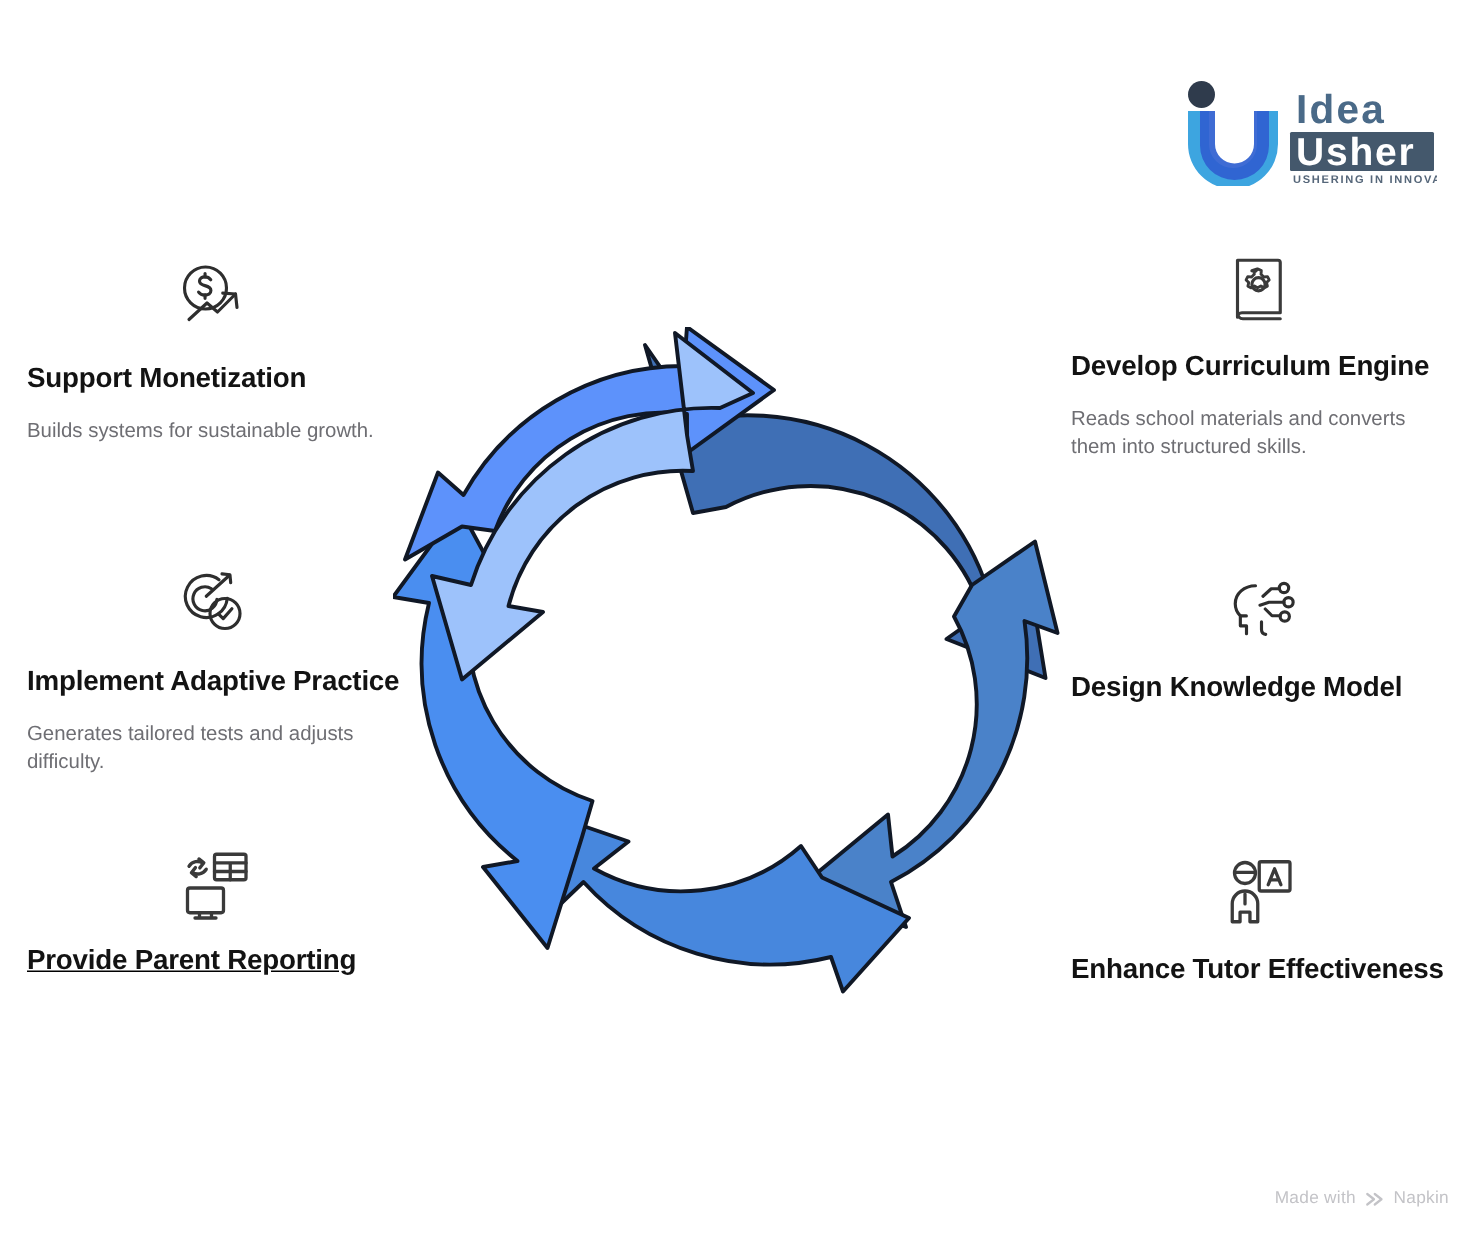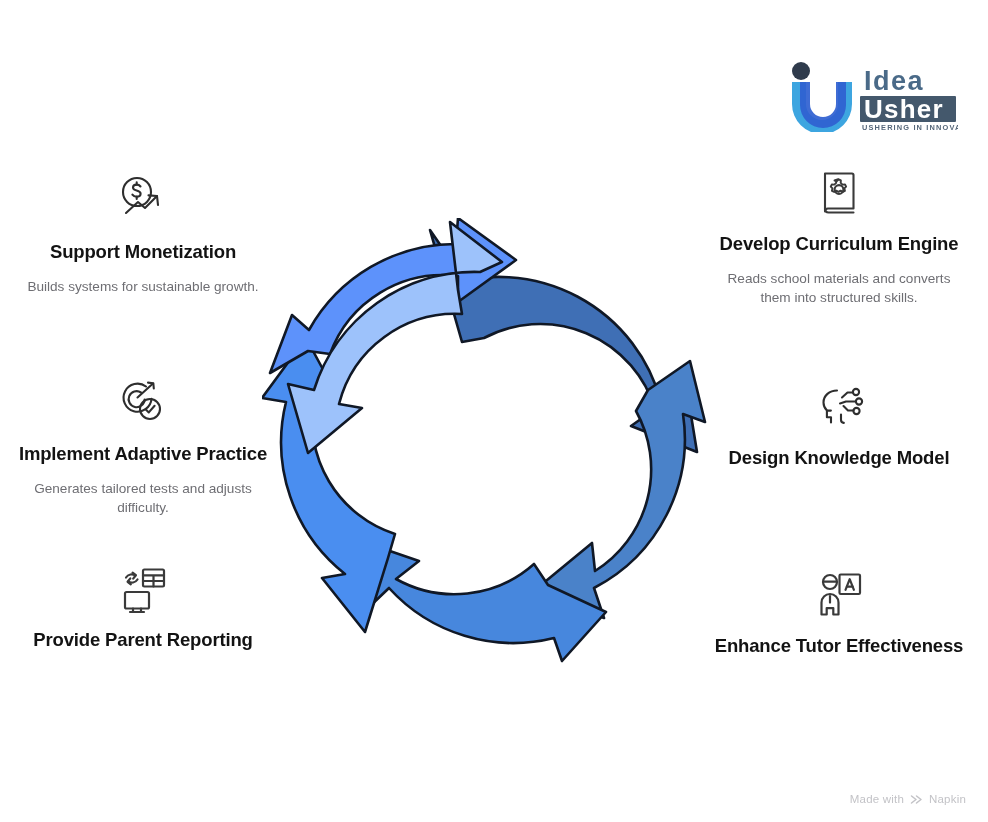--- a/index.html
+++ b/index.html
@@ -5,44 +5,44 @@
   * { box-sizing: border-box; margin: 0; padding: 0; }
   html, body {
     width: 988px; height: 822px;
     background: #ffffff;
     font-family: "Liberation Sans", sans-serif;
     overflow: hidden;
   }
   .page { position: relative; width: 988px; height: 822px; background:#fff; }
 
   
-  .logo { position: absolute; top: 60px; left: 788px; width: 170px; height: 72px; }
+  .logo { position: absolute; top: 52px; left: 788px; width: 170px; height: 72px; }
   .logo svg { display:block; }
 
   
   .col { position: absolute; width: 250px; }
   .col-left  { left: 18px; }
   .col-right { left: 714px; }
 
-  .item { position: absolute; width: 250px; text-align: center; }
+  .item { position: absolute; width: 250px; text-align: left; }
   .item .icon { height: 58px; display:flex; align-items:center; justify-content:center; margin-bottom: 10px;}
   .item .icon svg { display:block; }
   .item .title {
     font-size: 18.5px; font-weight: bold; color: #131313;
     line-height: 1.35; letter-spacing: -0.15px;
   }
   .item .desc {
     margin-top: 12px;
     font-size: 13.6px; color: #6e6e73; line-height: 1.42;
   }
 
   
   #item-monetization { top: 172px; }
   #item-adaptive     { top: 374px; }
-  #item-parent       { top: 560px; }
+  #item-parent       { top: 560px; text-decoration: underline; }
   
   #item-curriculum   { top: 164px; }
   #item-knowledge    { top: 378px; }
   #item-tutor        { top: 566px; }
 
   
   .cycle { position:absolute; left: 262px; top: 218px; width: 452px; height: 472px; }
   .cycle svg { display:block; }
 
   

